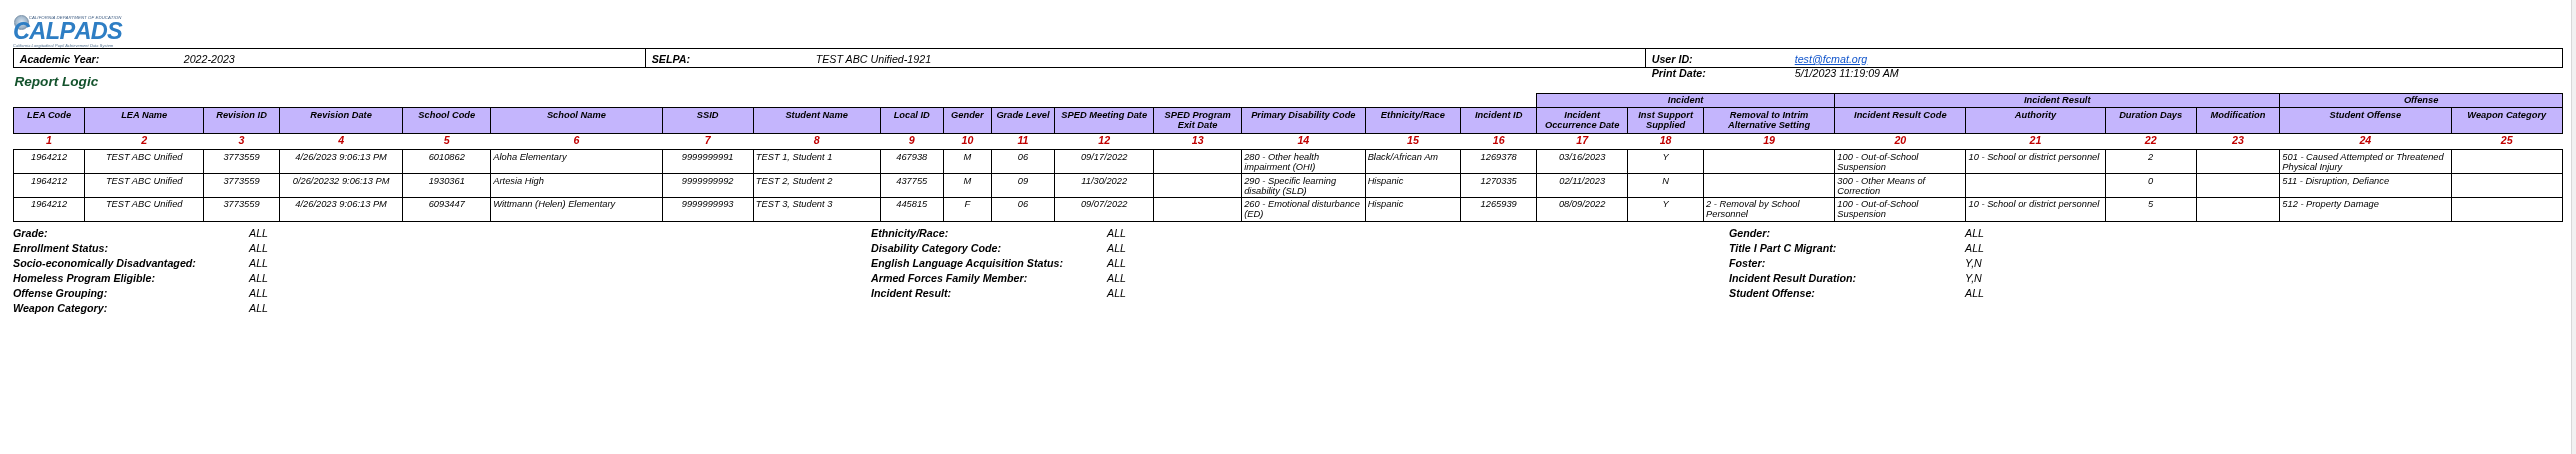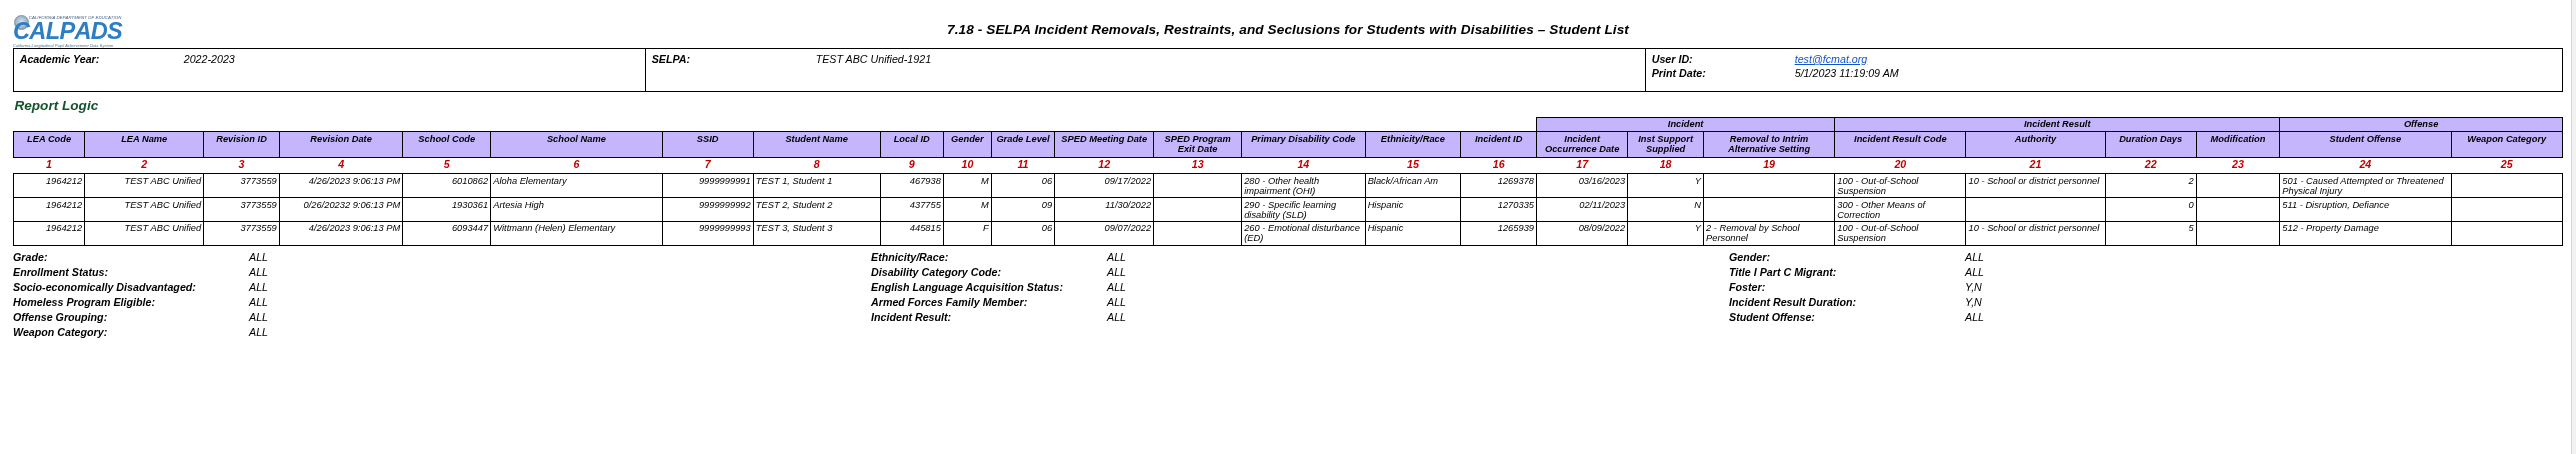--- a/index.html
+++ b/index.html
@@ -77,21 +77,21 @@
     font-weight: bold;
     padding-top: 7.1px;
     letter-spacing: 0.1px;
   }
   .title-spacer { width: 178px; flex: 0 0 178px; }
 
   
   .info-band {
     display: flex;
     border: 0.7px solid #000;
-    height: 44px;
+    height: 20px;
     box-sizing: border-box;
   }
   .info-cell {
     box-sizing: border-box;
     padding: 2.9px 5.7px 0 5.7px;
     display: flex;
     flex-direction: column;
     justify-content: flex-start;
   }
   .info-cell.c1 { width: 632px; flex: 0 0 632px; border-right: 0.7px solid #000; }
@@ -154,21 +154,21 @@
     height: 13px;
     border-top: none;
     border-left: none;
     border-right: none;
     border-bottom: none;
   }
   tbody td {
     height: 14.3px;
     line-height: 10px;
   }
-  td.ctr { text-align: right; }
+  td.ctr { text-align: center; }
   td.lft { text-align: left; }
 
   
   .filters {
     display: flex;
     margin-top: 4.3px;
     font-size: 10.7px;
     gap: 24px;
   }
   .filter-col {
@@ -202,21 +202,20 @@
 
   <div class="topbar">
     <div class="logo-block">
       <div class="logo-seal"></div>
       <div class="logo-dept">CALIFORNIA DEPARTMENT OF EDUCATION</div>
       <div>
         <span class="logo-word">CALP</span><span class="logo-word alt">ADS</span>
       </div>
       <div class="logo-sub">California Longitudinal Pupil Achievement Data System</div>
     </div>
-    <div class="report-title">7.18 - SELPA Incident Removals, Restraints, and Seclusions for Students with Disabilities – Student List</div>
     <div class="title-spacer"></div>
   </div>
 
   <div class="info-band">
     <div class="info-cell c1">
       <div class="info-row">
         <div class="info-label">Academic Year:</div>
         <div class="info-value">2022-2023</div>
       </div>
     </div>

